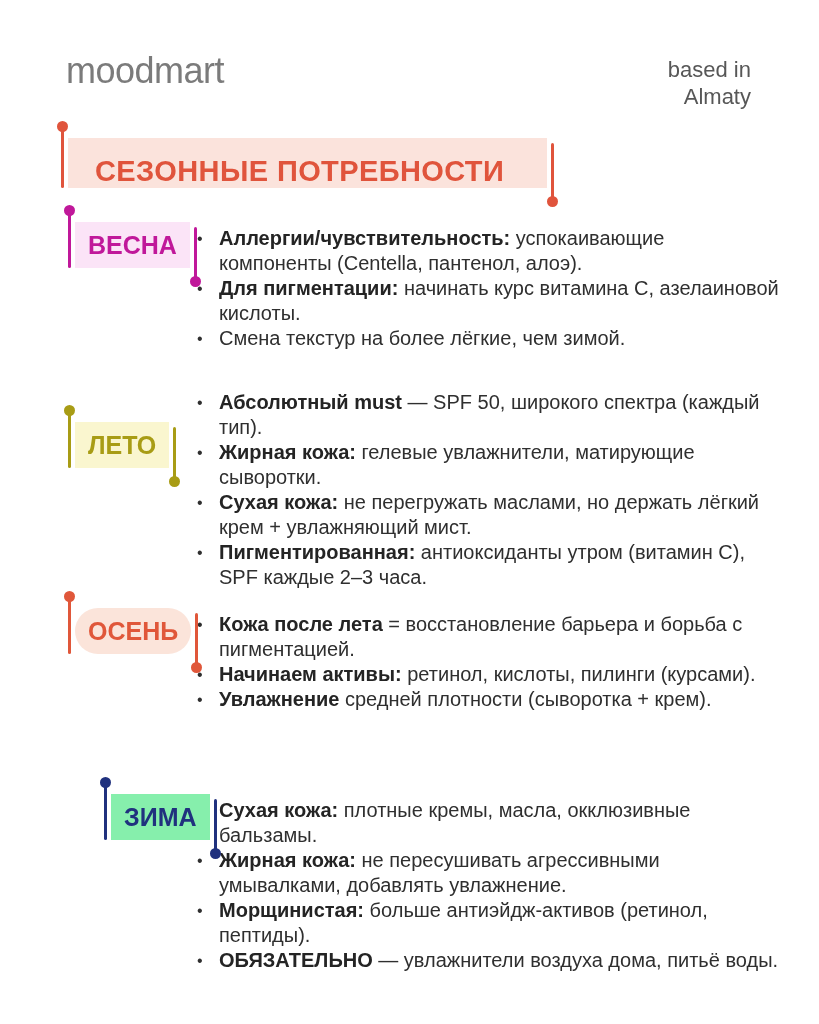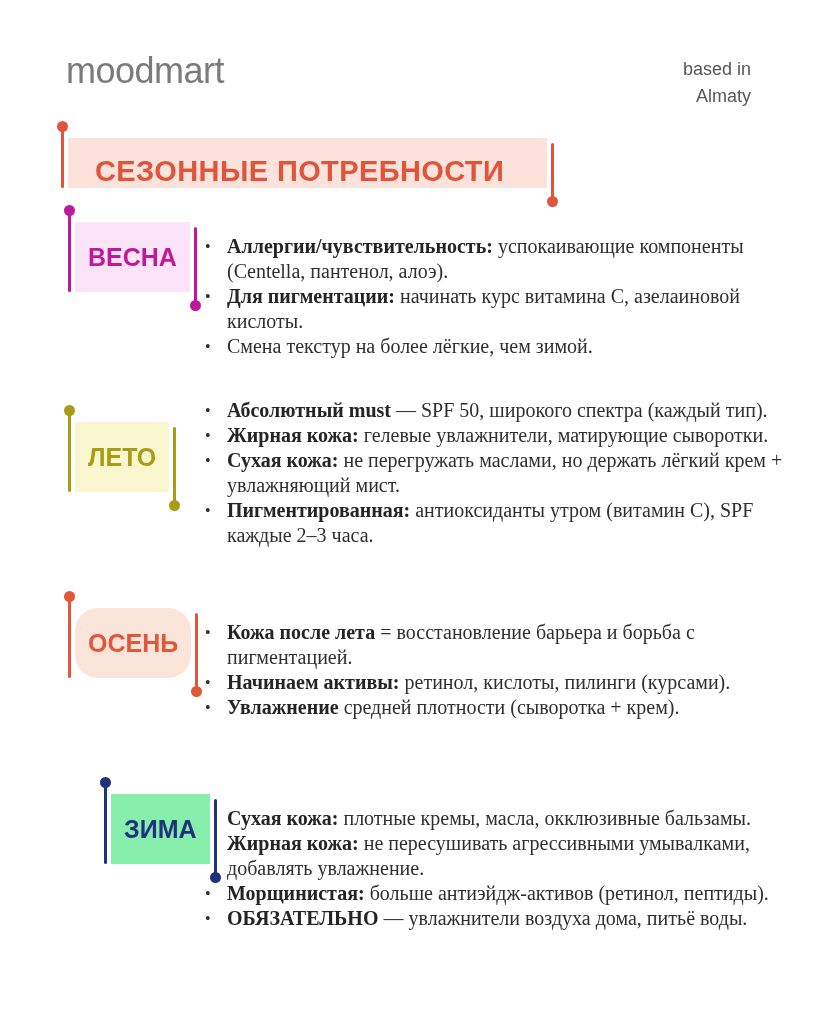--- a/index.html
+++ b/index.html
@@ -10,21 +10,21 @@
   }
   .page{position:relative;width:819px;height:744px;}
 
   
   .brand{
     position:absolute;left:66px;top:50px;
     font-size:36px;font-weight:500;letter-spacing:-0.5px;color:#7b7b7b;
   }
   .based-in{
     position:absolute;right:68px;top:56px;text-align:right;
-    font-size:18px;line-height:27px;color:#575757;
+    font-size:22px;line-height:27px;color:#575757;
   }
 
   
   .pinned{position:relative;}
   .pin{position:absolute;width:3px;background:currentColor;border-radius:2px;}
   .dot{position:absolute;width:11px;height:11px;border-radius:50%;background:currentColor;}
   .pin-l{left:-7px;top:-12px;height:calc(100% + 12px);}
   .dot-tl{left:-11px;top:-17px;}
   .pin-r{right:-7px;top:5px;height:calc(100% + 9px);}
   .dot-br{right:-11px;bottom:-19px;}
@@ -36,29 +36,29 @@
     display:flex;align-items:flex-end;padding-left:27px;
   }
   .banner h1{
     margin:0;font-size:29px;font-weight:bold;letter-spacing:0.4px;color:#e0543c;
   }
 
   
   .season{position:absolute;left:68px;display:flex;align-items:flex-start;}
   .label-col{width:122px;flex:none;padding-left:7px;box-sizing:border-box;}
   .season-label{
-    display:inline-block;padding:22px 13px;
+    display:inline-block;padding:10px 13px;
     font-size:25px;font-weight:bold;line-height:26px;white-space:nowrap;
   }
   .s-spring{color:#c0189a;} .s-spring .season-label{background:#fbe4f7;}
   .s-summer{color:#a89c15;} .s-summer .season-label{background:#faf6cf;margin-top:36px;}
   .s-autumn{color:#e0573a;} .s-autumn .season-label{background:#fbe4da;border-radius:23px;}
   .s-winter{color:#20317e;} .s-winter .season-label{background:#86efac;margin-left:36px;}
 
-  .points{list-style:none;margin:12px;padding:0;width:585px;font-family:Liberation Serif, serif;}
+  .points{list-style:none;margin:4px;padding:0;width:585px;}
   .points li{display:flex;font-size:20px;line-height:25px;color:#2f2f2f;}
   .points .bullet{flex:none;width:22px;font-size:16px;line-height:25px;color:#2f2f2f;text-align:left;padding-left:3px;}
   .points p{margin:0;width:560px;}
   .points b{font-weight:bold;color:#242424;}
 
   .sec-spring{top:222px;}
   .sec-summer{top:386px;}
   .sec-autumn{top:608px;}
   .sec-winter{top:794px;}
 </style>

